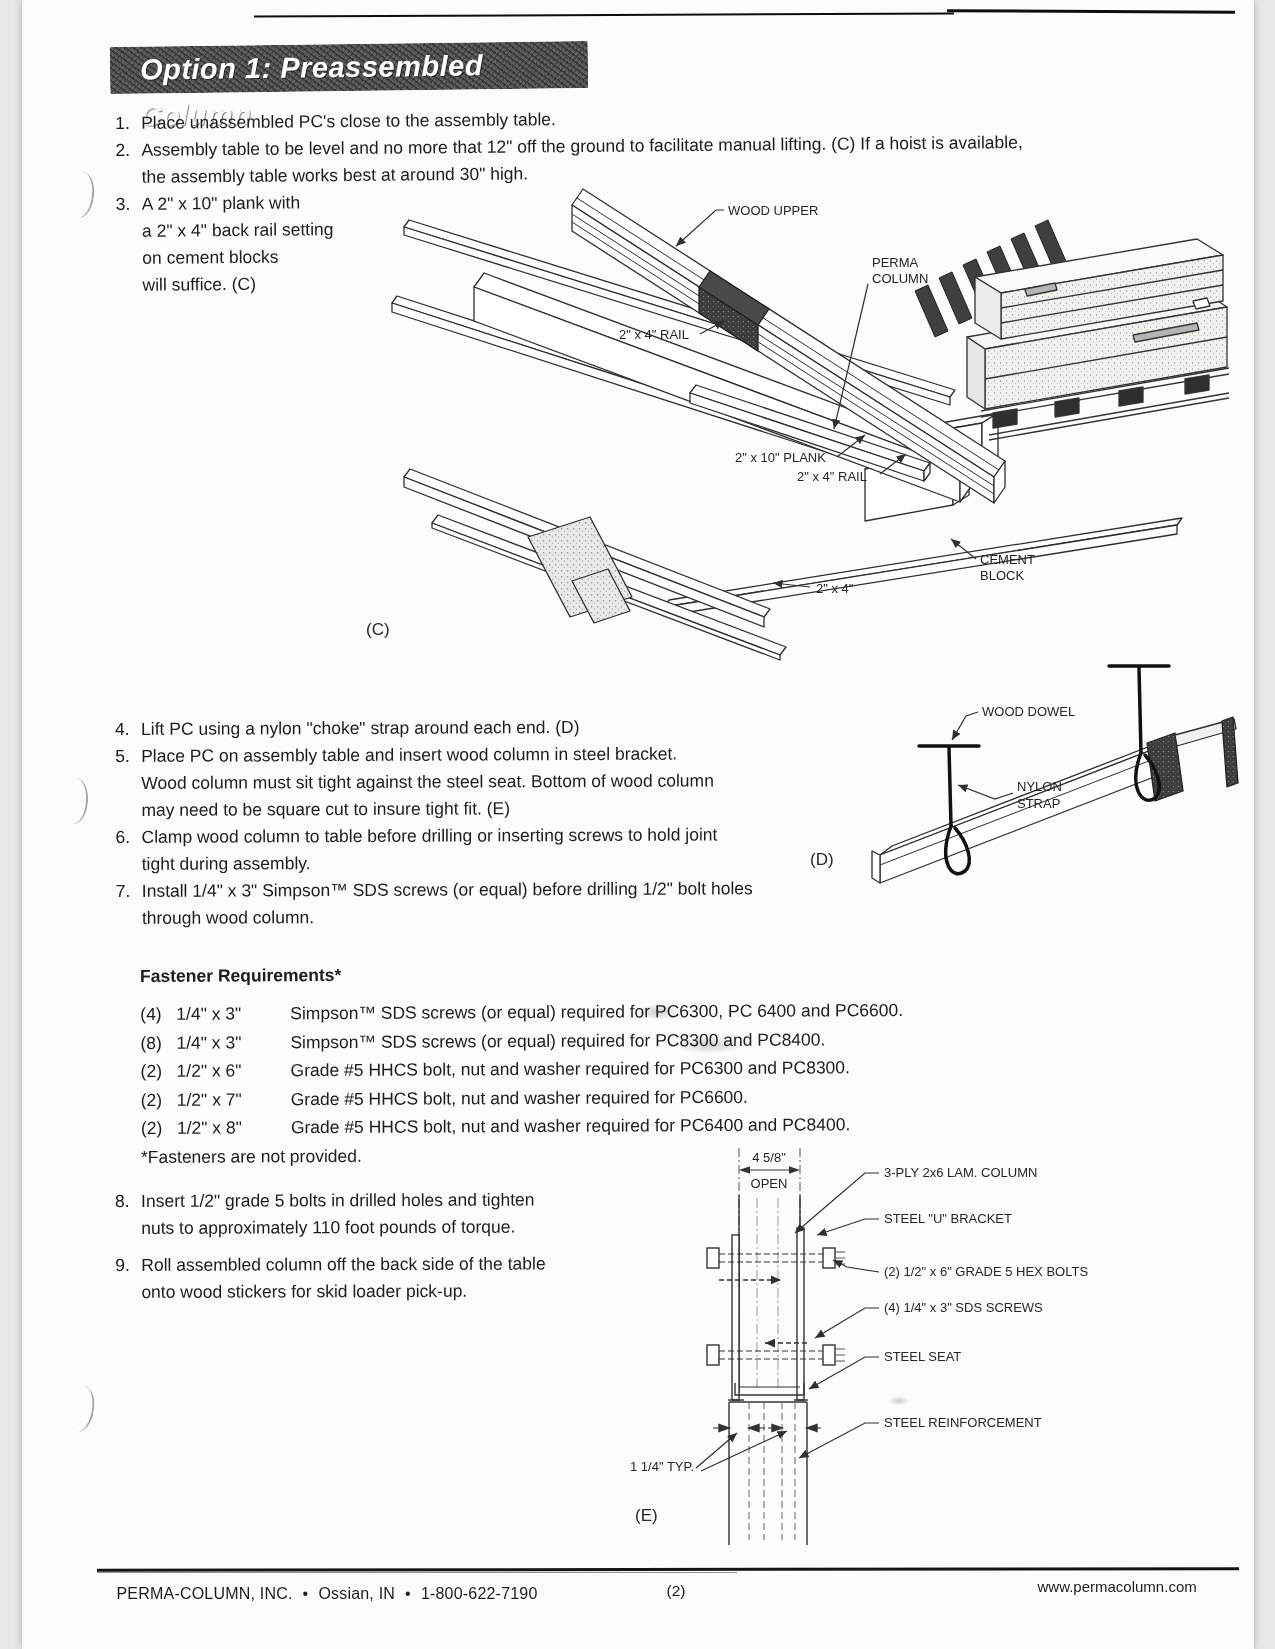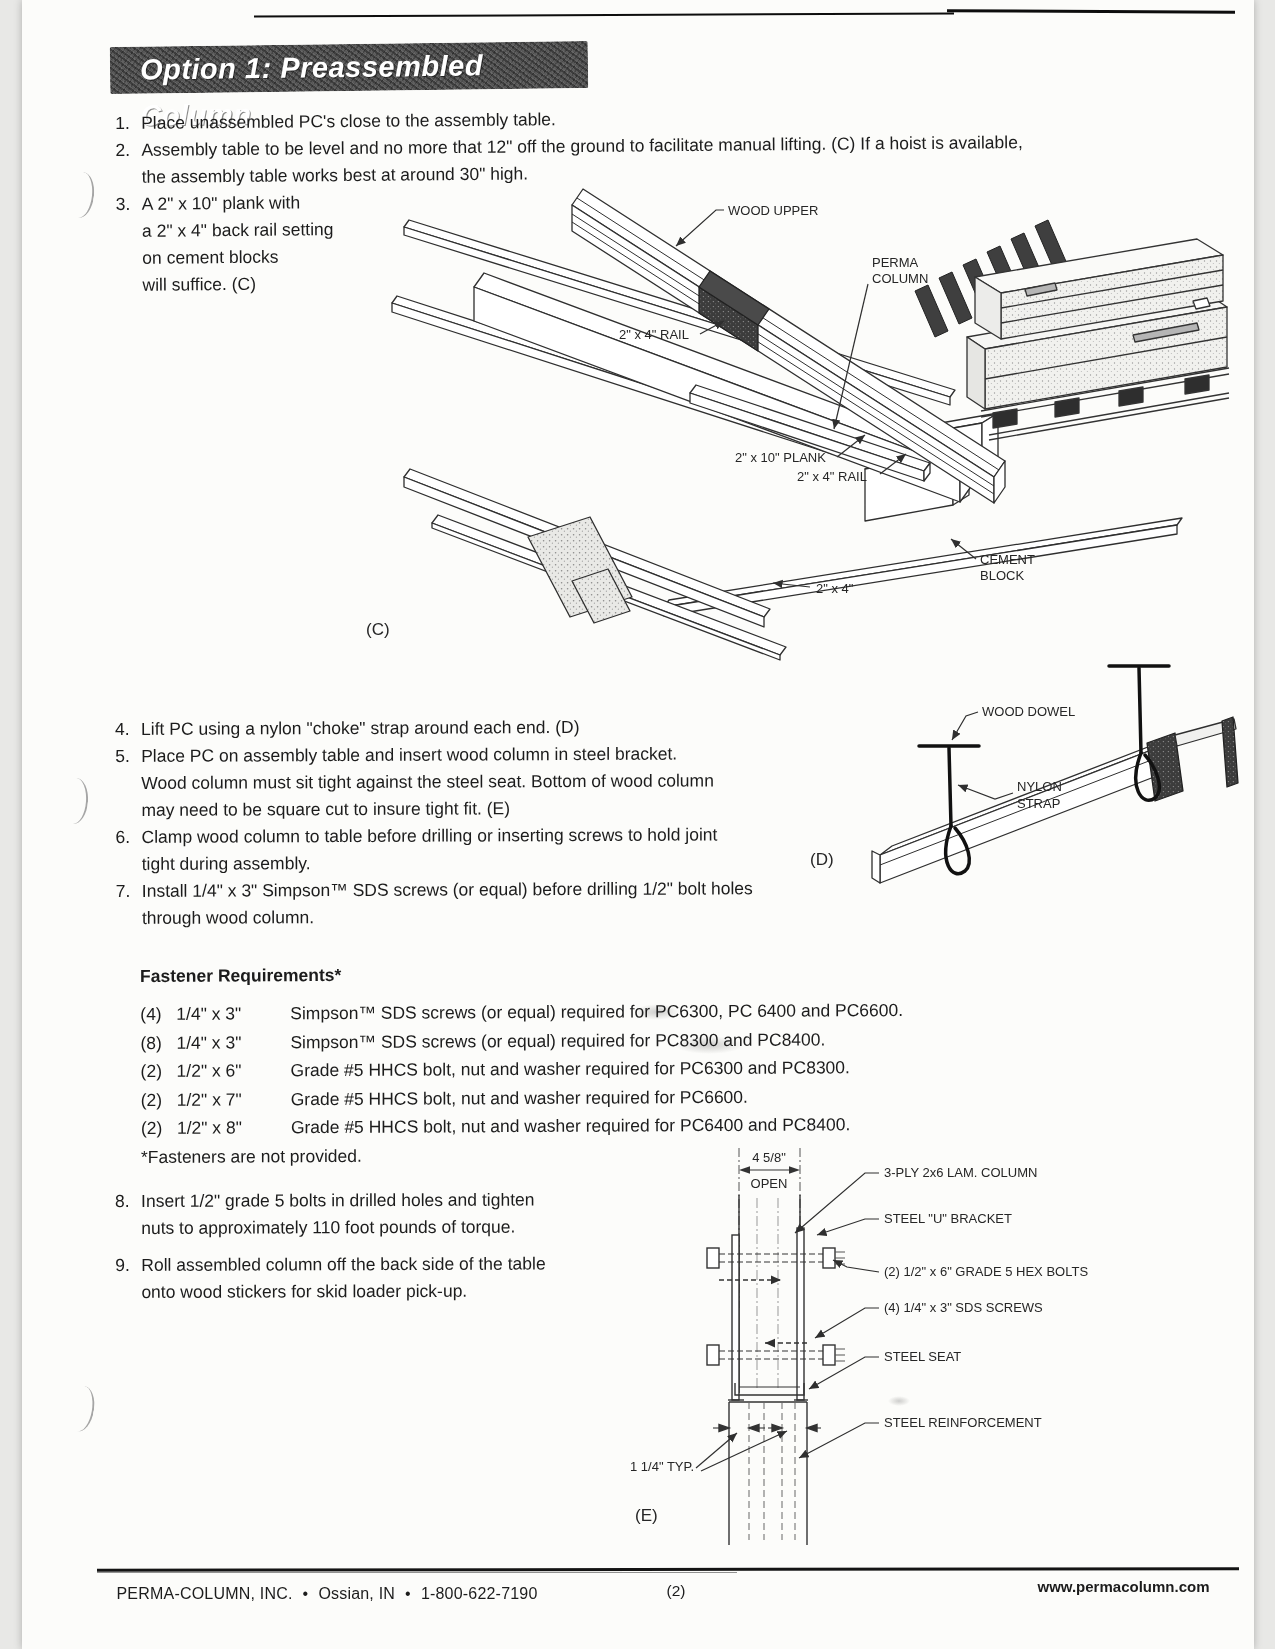--- a/index.html
+++ b/index.html
@@ -43,21 +43,21 @@
   
   .dsvg{position:absolute;overflow:visible;}
   .dsvg text{font-family:"Liberation Sans",sans-serif;font-size:13px;fill:#262626;}
   .dsvg text.cap{font-size:17px;}
   
   .footrule{position:absolute;left:75px;top:1568px;width:1142px;height:3px;background:#141414;transform:rotate(-0.08deg);}
   .footrule2{position:absolute;left:75px;top:1572px;width:640px;height:1px;background:#3a3a3a;opacity:.55;}
   .footleft{position:absolute;left:95px;top:1585px;font-size:16px;letter-spacing:.2px;}
   .footleft .sep{padding:0 10px;}
   .footpage{position:absolute;left:645px;top:1582px;font-size:15.5px;}
-  .footsite{position:absolute;left:1016px;top:1578px;font-size:15px;font-weight:bold;}
+  .footsite{position:absolute;left:1016px;top:1578px;font-size:15px;font-weight:normal;}
 </style>
 </head>
 <body>
 
 <div class="page">
 
   <div class="topline" style="left:232px;top:14px;width:700px;height:2px;transform:rotate(-0.25deg);"></div>
   <div class="topline" style="left:925px;top:10px;width:288px;height:3px;transform:rotate(0.3deg);"></div>
   <div class="punch" style="left:50px;top:172px;transform:rotate(6deg);"></div>
   <div class="punch" style="left:44px;top:778px;transform:rotate(4deg);"></div>

